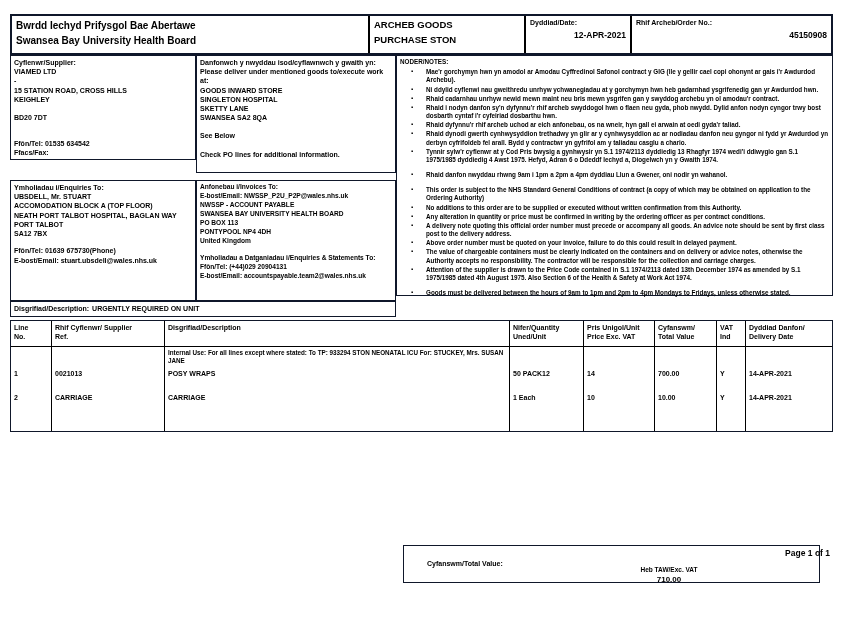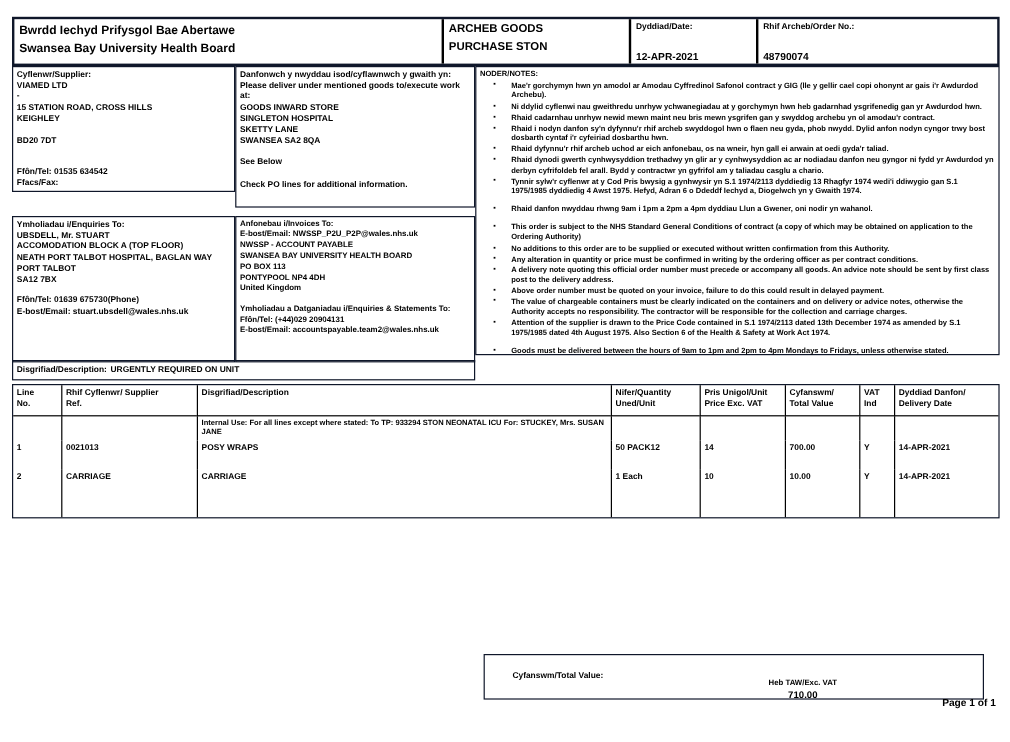--- a/index.html
+++ b/index.html
@@ -23,21 +23,21 @@
   .line { min-height: 9px; }
 
   
   .hdr { left: 10px; top: 14px; width: 823px; height: 41px; display: flex; padding: 0; border-width: 2px; }
   .hdr > div { padding: 2px 4px; }
   .hdr-org   { width: 356px; font-size: 10px; line-height: 1.5; }
   .hdr-title { width: 156px; border-left: 2px solid #000; font-size: 9.5px; line-height: 1.55; }
   .hdr-date  { width: 106px; border-left: 2px solid #000; }
   .hdr-order { flex: 1;      border-left: 2px solid #000; }
   .hdr-small-label { font-size: 7px; }
-  .hdr-val { font-size: 8.5px; margin-top: 15px; }
+  .hdr-val { font-size: 8.5px; margin-top: 3px; text-align: right; }
 
   
   .supplier  { left: 10px;  top: 55px;  width: 186px; height: 105px; display: flex; flex-direction: column; }
   .spacer { flex: 1; }
   .deliver   { left: 196px; top: 55px;  width: 200px; height: 118px; }
   .notes     { left: 396px; top: 55px;  width: 437px; height: 241px; font-size: 6.3px; line-height: 1.3; }
   .enquiries { left: 10px;  top: 180px; width: 186px; height: 122px; }
   .invoices  { left: 196px; top: 180px; width: 200px; height: 122px; font-size: 6.6px; }
   .desc-bar  { left: 10px;  top: 300px; width: 386px; height: 17px; display: flex; gap: 3px; align-items: center; }
   .mt8 { margin-top: 8px; }
@@ -61,21 +61,21 @@
   .tbl > div.c1 { border-left: none; }
   .tbl > div.th { border-bottom: 1px solid #000; }
   .internal { font-size: 6.3px; line-height: 1.25; padding-top: 1px; }
 
   
   .totals { left: 403px; top: 545px; width: 417px; height: 24px; display: flex; padding: 18px; }
   .totals-label { width: 115px; border-right: 1px solid #000; display: flex; align-items: center; padding: 0 5px; font-size: 7px; }
   .totals-value { flex: 1; text-align: center; padding-top: 2px; font-size: 6.5px; line-height: 1.35; }
   .totals-amount { font-size: 8px; }
 
-  .page-num { position: absolute; right: 12px; top: 580px; font-size: 8.5px; }
+  .page-num { position: absolute; right: 12px; top: 548px; font-size: 8.5px; }
 </style>
 </head>
 <body>
 
 <div class="page">
 
   <div class="box hdr">
     <div class="hdr-org">
       <div>Bwrdd Iechyd Prifysgol Bae Abertawe</div>
       <div>Swansea Bay University Health Board</div>
@@ -83,21 +83,21 @@
     <div class="hdr-title">
       <div>ARCHEB GOODS</div>
       <div>PURCHASE STON</div>
     </div>
     <div class="hdr-date">
       <div class="hdr-small-label">Dyddiad/Date:</div>
       <div class="hdr-val">12-APR-2021</div>
     </div>
     <div class="hdr-order">
       <div class="hdr-small-label">Rhif Archeb/Order No.:</div>
-      <div class="hdr-val">48790074</div>
+      <div class="hdr-val">45150908</div>
     </div>
   </div>
 
   <div class="box supplier">
     <div>Cyflenwr/Supplier:</div>
     <div class="line">VIAMED LTD</div>
     <div class="line">-</div>
     <div class="line">15 STATION ROAD, CROSS HILLS</div>
     <div class="line">KEIGHLEY</div>
     <div class="line"></div>

